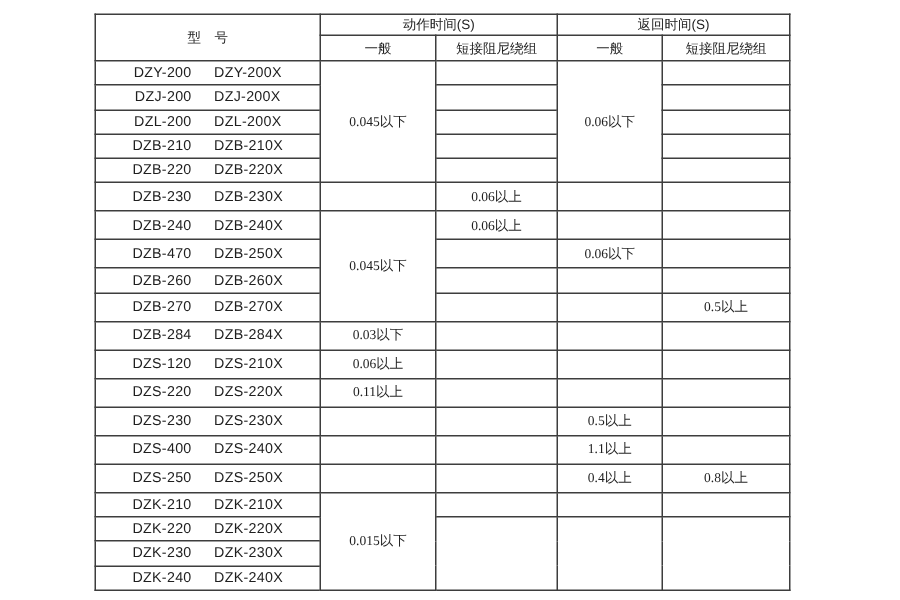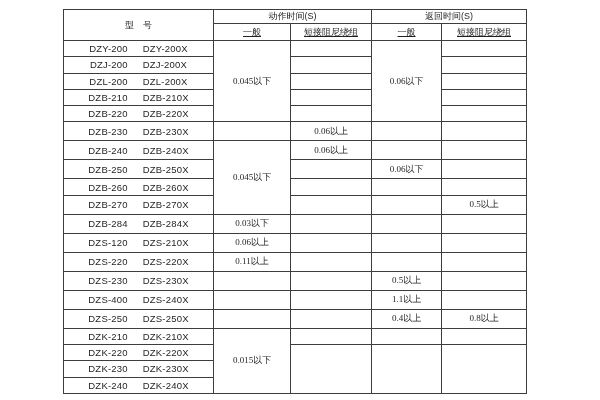--- a/index.html
+++ b/index.html
@@ -21,21 +21,21 @@
   col.c-rd{width:85px;}
   th,td{
     border:1px solid #3d3d3d;
     padding:0;margin:0;
     font-size:9px;font-weight:normal;
     text-align:center;vertical-align:middle;
     overflow:hidden;white-space:nowrap;
     color:#1f1f1f;
   }
   tr.hdr1{height:14px;}
-  tr.hdr2{height:17px;text-decoration:underline;}
+  tr.hdr2{height:17px;}
   .model-pair{display:flex;justify-content:center;align-items:flex-end;gap:15px;}
   .model-pair span{font-size:9.5px;letter-spacing:0.2px;}
   .val{font-size:9px;font-family:Liberation Serif, serif;}
 </style>
 </head>
 <body>
 
 <div class="stage">
   <table class="spec">
     <colgroup>
@@ -138,21 +138,21 @@
       </td>
       <td rowspan="4" class="val">0.045以下</td>
       <td class="val">0.06以上</td>
       <td></td>
       <td></td>
     </tr>
 
     <tr>
       <td>
         <div class="model-pair">
-          <span>DZB-250</span>
+          <span>DZB-470</span>
           <span>DZB-250X</span>
         </div>
       </td>
       <td></td>
       <td class="val">0.06以下</td>
       <td></td>
     </tr>
 
     <tr>
       <td>

